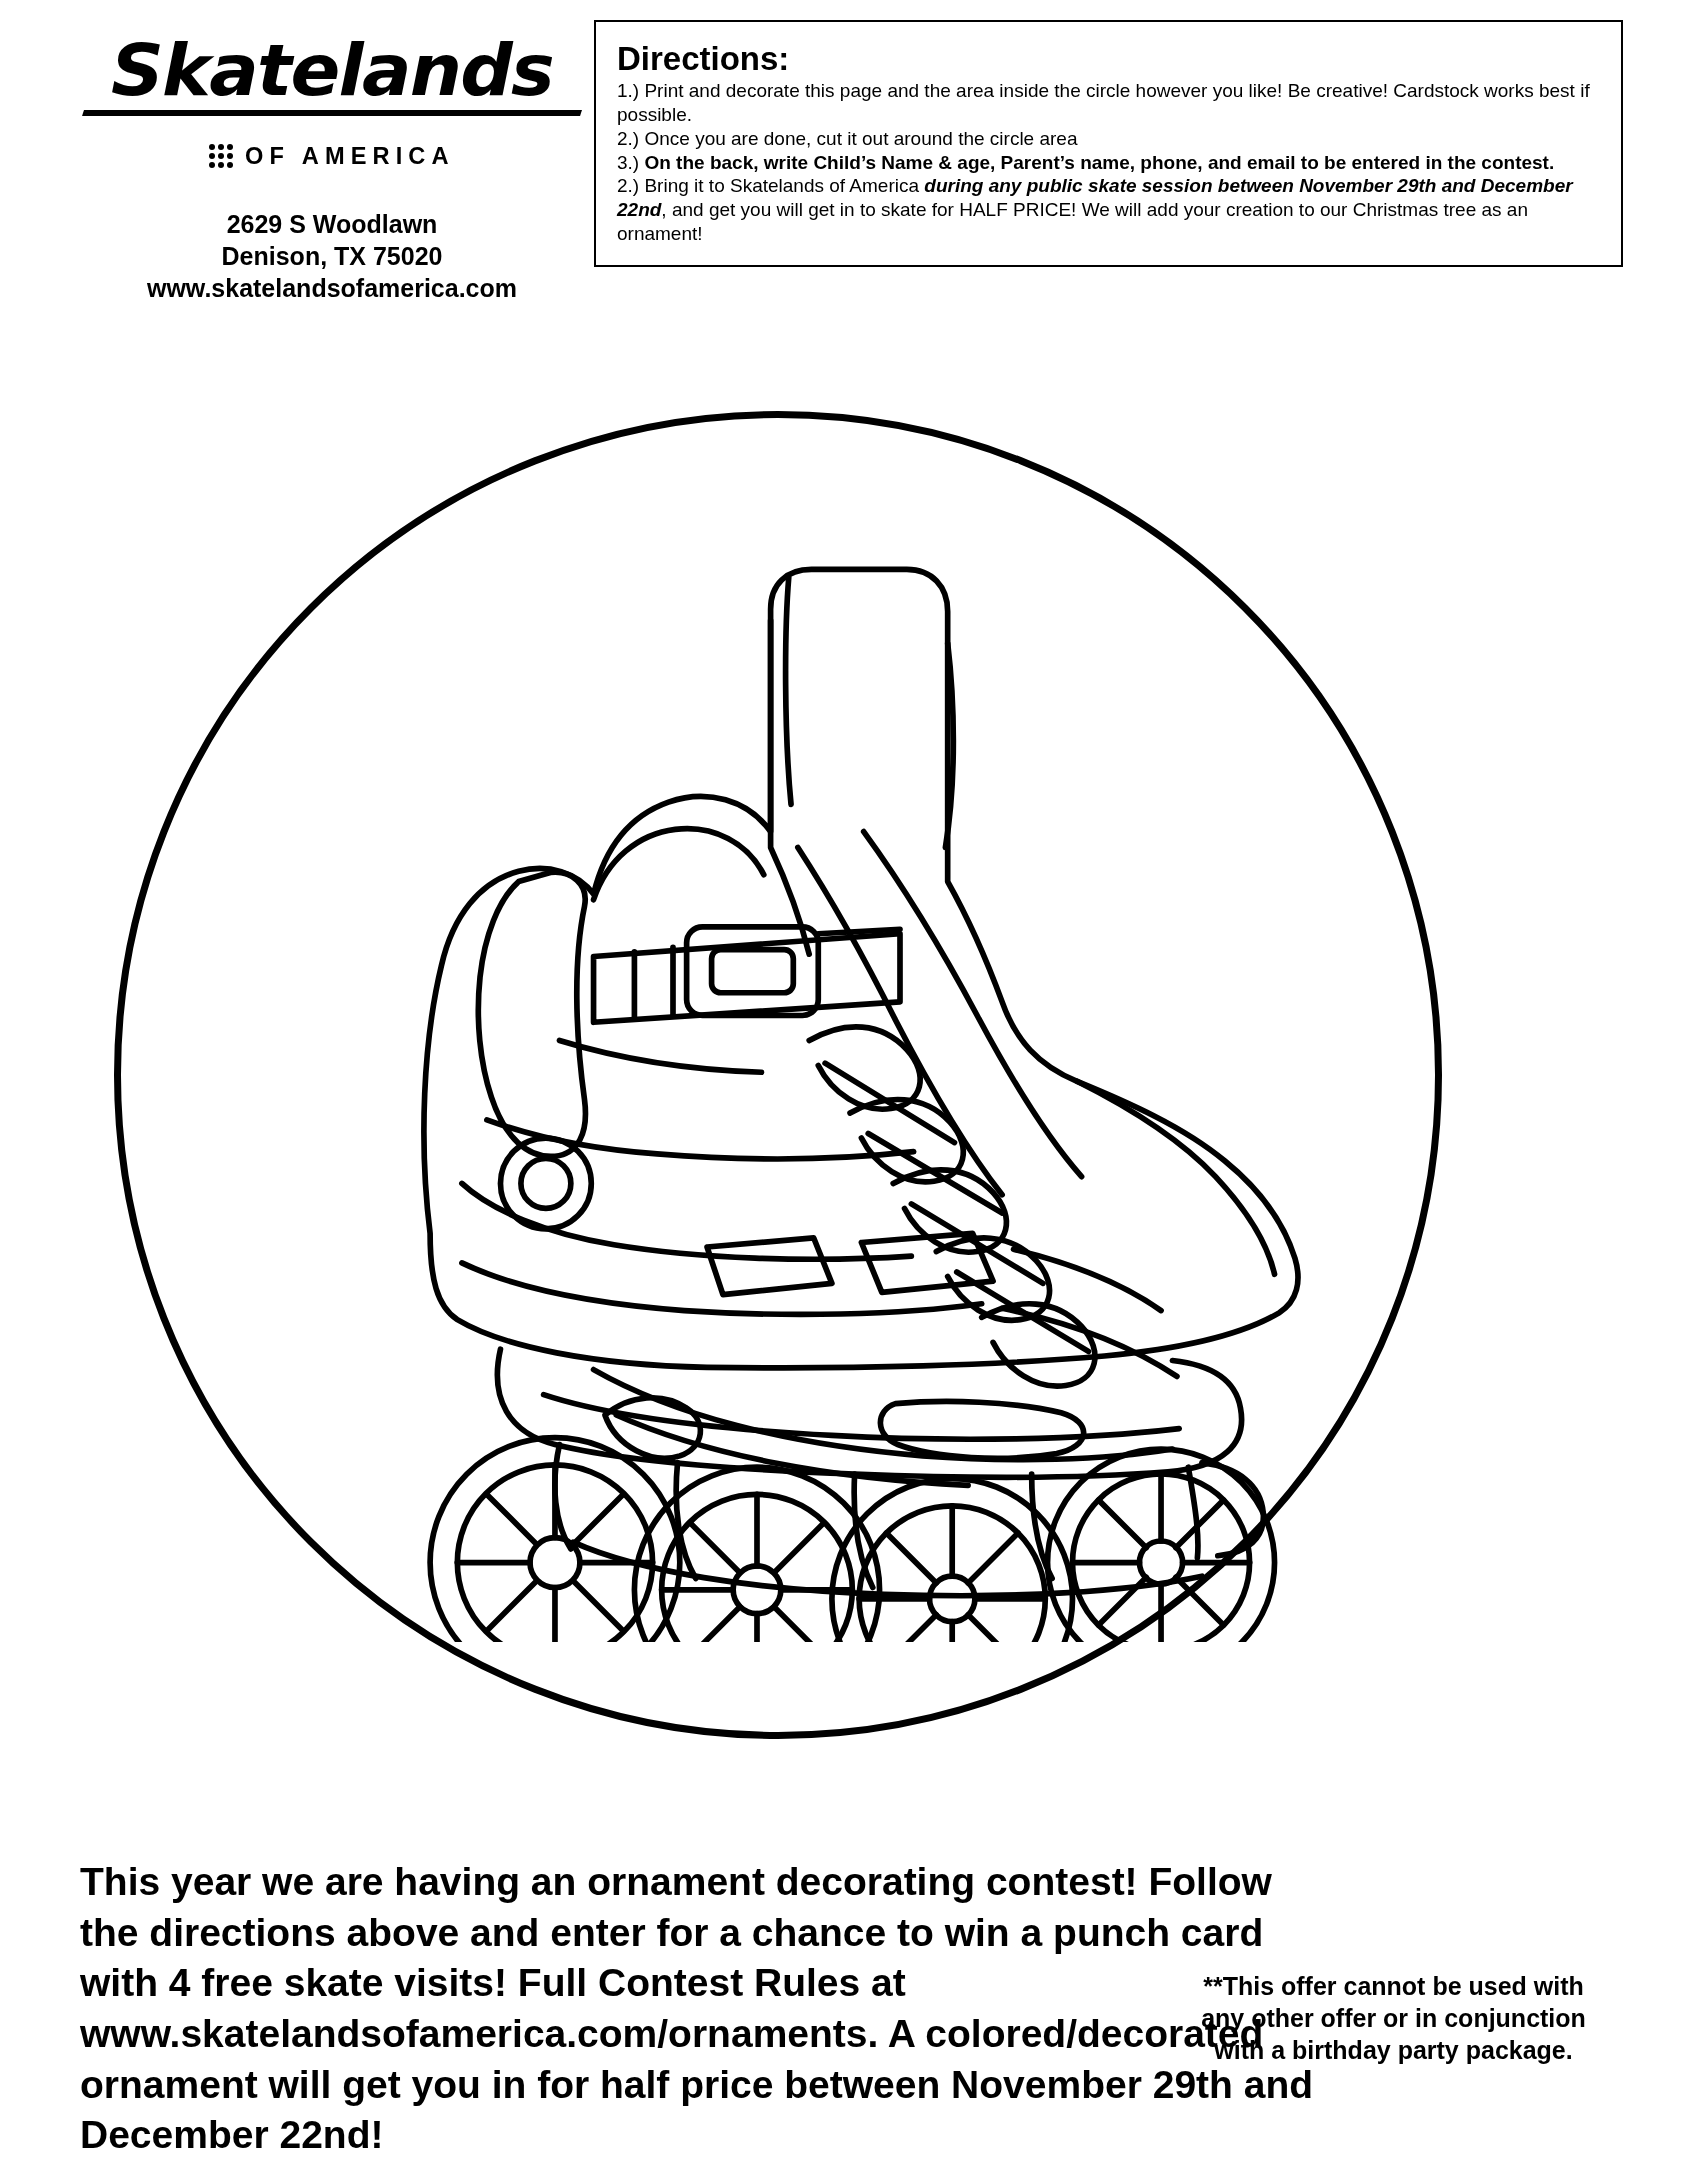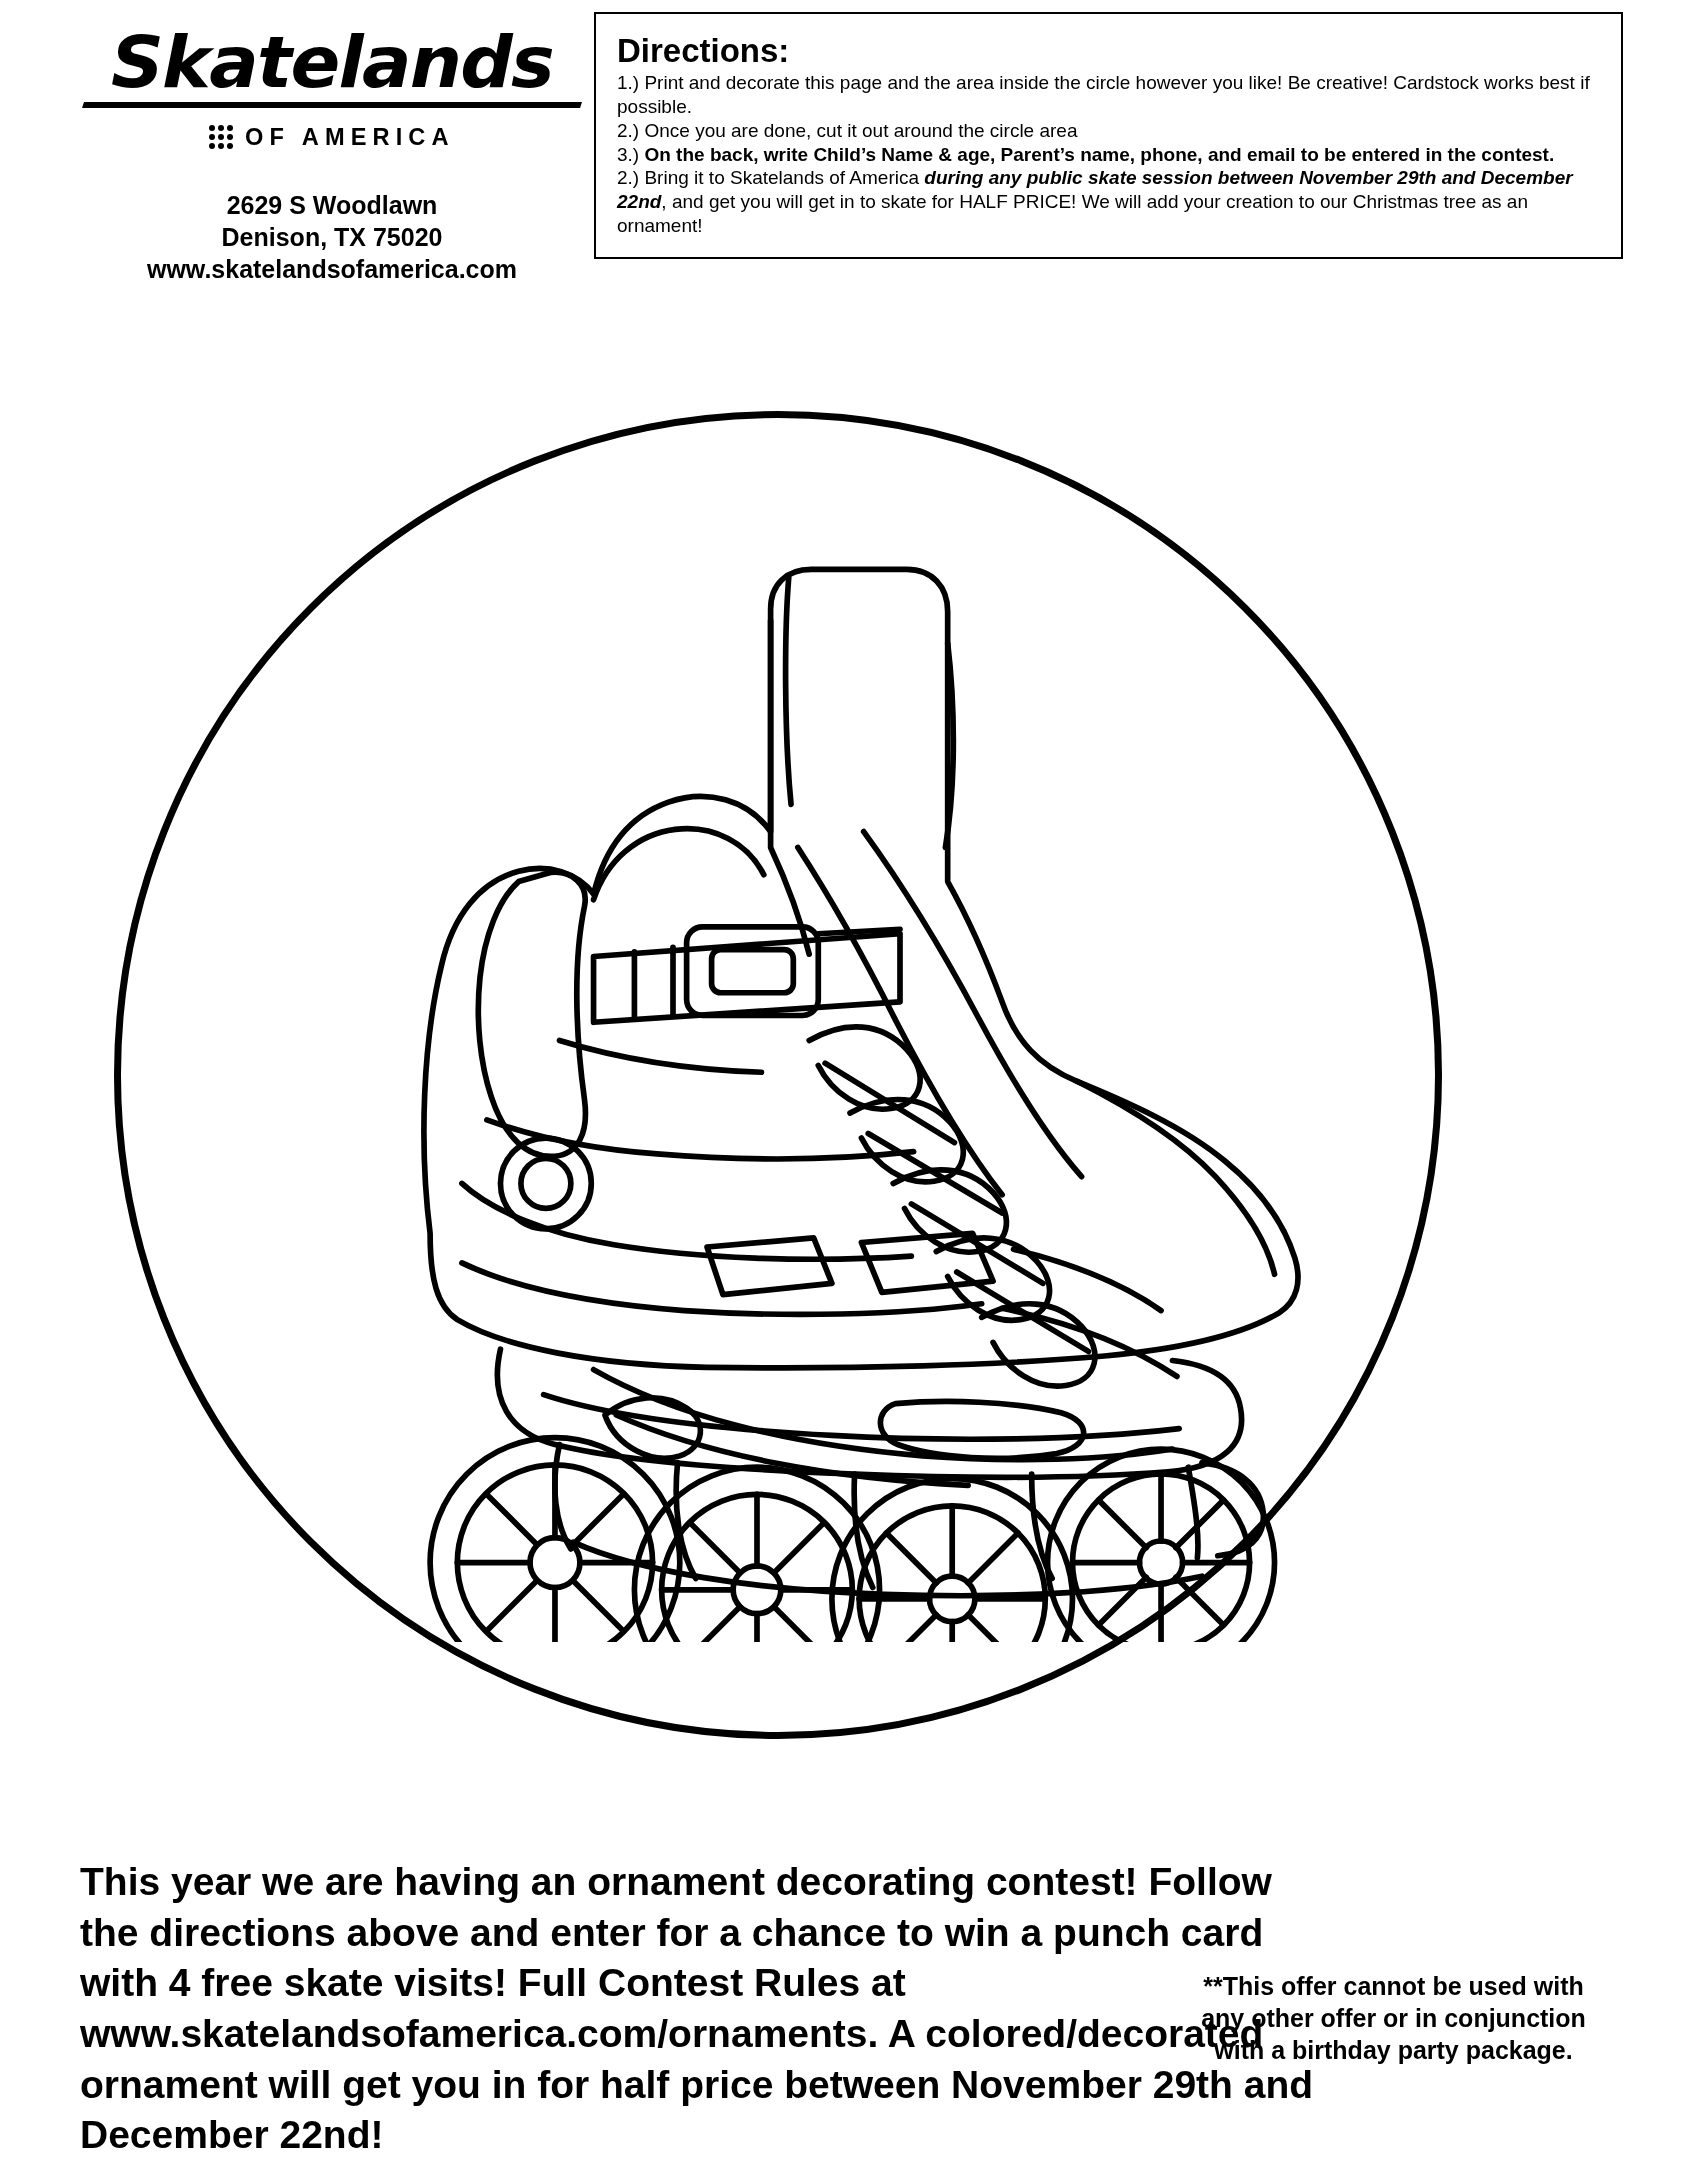--- a/index.html
+++ b/index.html
@@ -12,21 +12,21 @@
     height: 2184px;
     position: relative;
     font-family: "Liberation Sans", sans-serif;
     color: #000000;
     overflow: hidden;
   }
 
   
   .header {
     position: absolute;
-    top: 0;
+    top: 8px;
     left: 0;
     width: 1424px;
     height: 411px;
   }
 
   .brand-block {
     position: absolute;
     left: 70px;
     top: 26px;
     width: 524px;
@@ -43,21 +43,21 @@
     white-space: nowrap;
   }
   .logo-rule {
     width: 498px;
     height: 6.1px;
     background: #000;
     margin: 3.5px auto 0 auto;
     transform: skewX(-18deg);
   }
   .logo-sub {
-    margin-top: 16px;
+    margin-top: 27px;
     display: flex;
     align-items: center;
     justify-content: center;
     gap: 12.2px;
   }
   .logo-dots {
     display: grid;
     grid-template-columns: repeat(3, 6.1px);
     grid-template-rows: repeat(3, 6.1px);
     gap: 2.6px;

